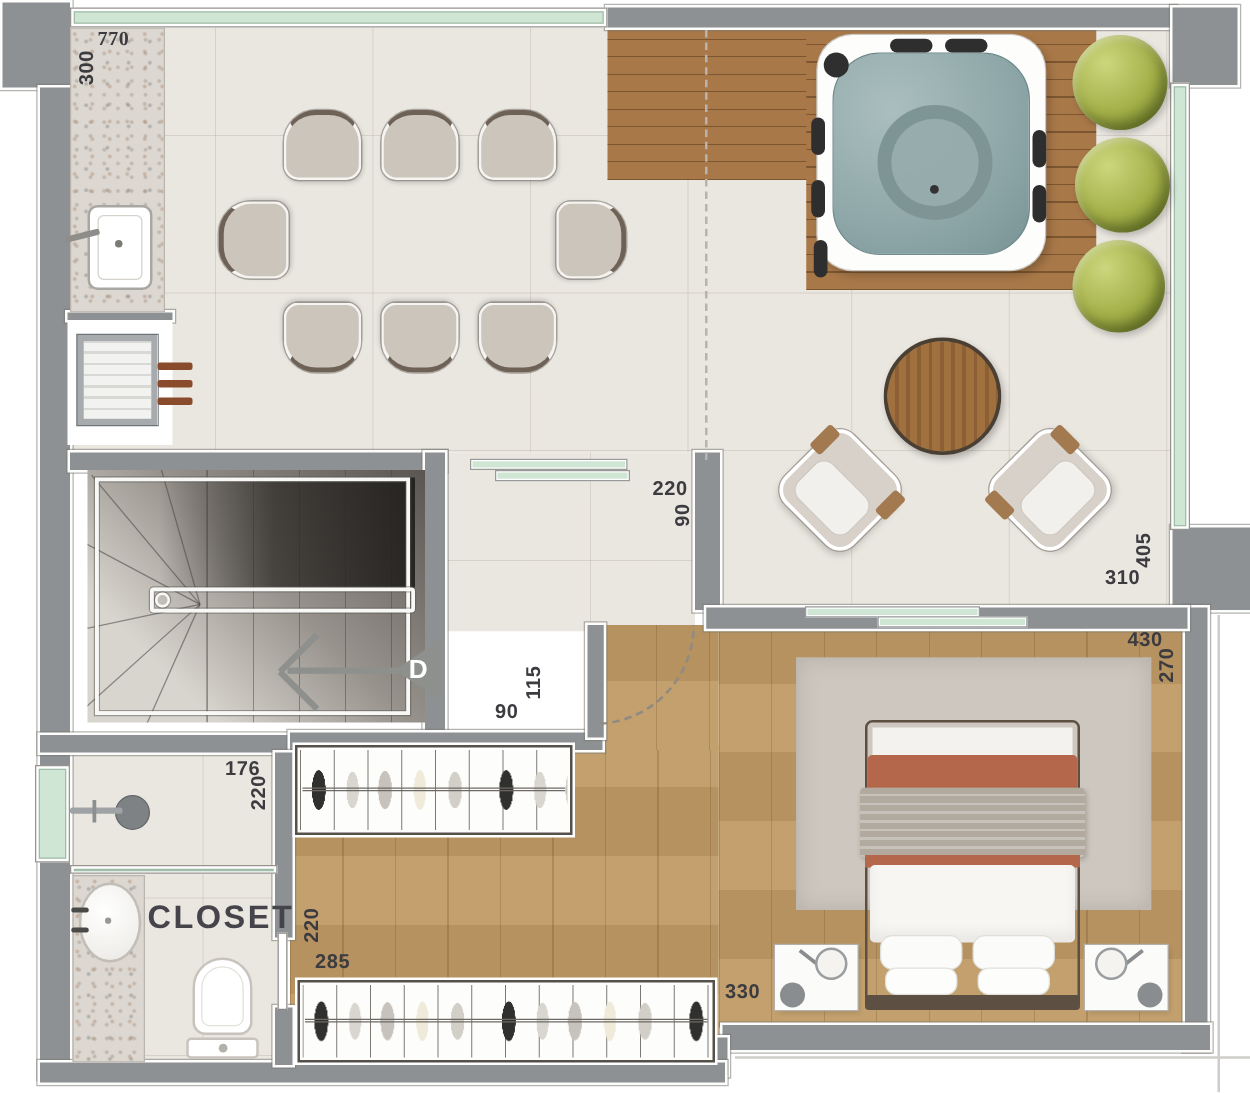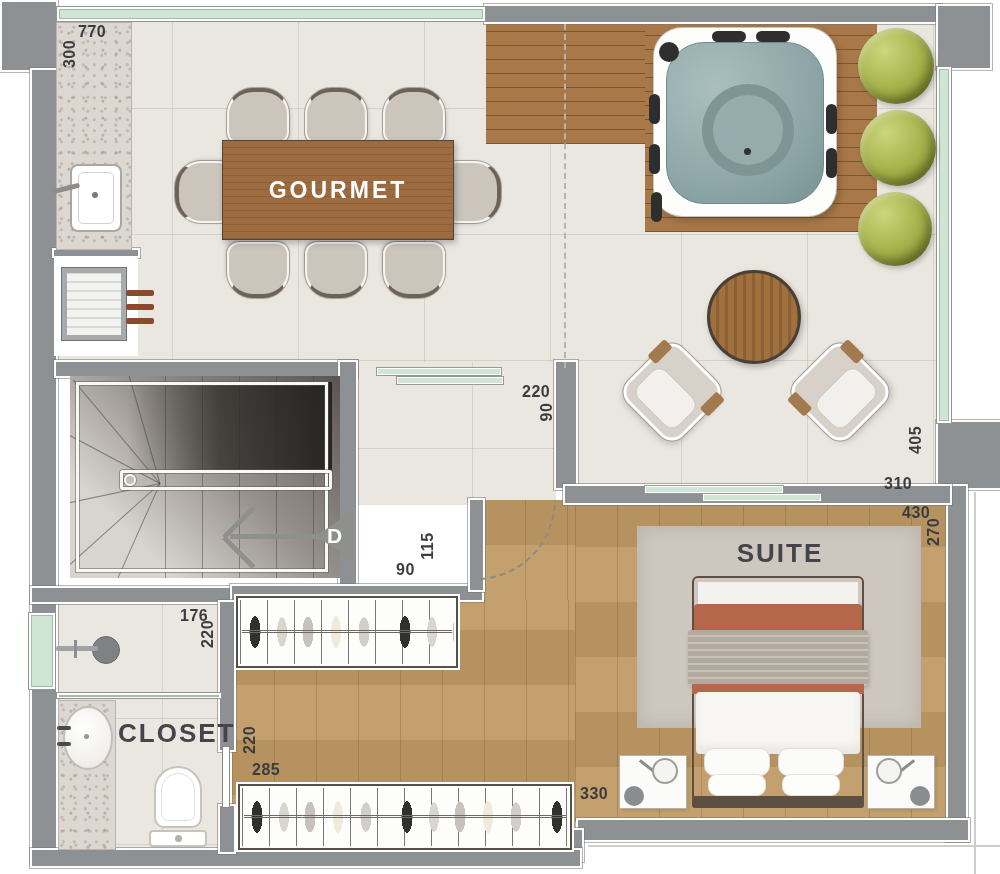--- a/index.html
+++ b/index.html
@@ -178,25 +178,22 @@
 
   <div class="abs dchair" style="left:227px;top:88px;"></div>
   <div class="abs dchair" style="left:305px;top:88px;"></div>
   <div class="abs dchair" style="left:383px;top:88px;"></div>
   <div class="abs dchair" style="left:227px;top:242px;transform:rotate(180deg);"></div>
   <div class="abs dchair" style="left:305px;top:242px;transform:rotate(180deg);"></div>
   <div class="abs dchair" style="left:383px;top:242px;transform:rotate(180deg);"></div>
   <div class="abs dchair" style="left:172px;top:164px;transform:rotate(-90deg);"></div>
   <div class="abs dchair" style="left:442px;top:164px;transform:rotate(90deg);"></div>
 
-  <div class="abs dining-table" style="left:222px;top:140px;width:232px;height:100px;">
-    <span class="lbl">GOURMET</span>
-  </div>
-
-  <span class="abs dim" style="left:78px;top:24px;">770</span>
+
+  <span class="abs dim" style="left:78px;top:24px;font-family:Liberation Serif, serif;">770</span>
   <span class="abs dim rot" style="left:56px;top:46px;">300</span>
 
   <div class="abs tub-platform" style="left:654px;top:28px;width:182px;height:188px;"></div>
   <div class="abs tub-water" style="left:666px;top:42px;width:158px;height:162px;"></div>
   <div class="abs tub-seat" style="left:702px;top:84px;width:92px;height:92px;"></div>
   <div class="abs pad" style="left:712px;top:31px;width:34px;height:11px;"></div>
   <div class="abs pad" style="left:756px;top:31px;width:34px;height:11px;"></div>
   <div class="abs pad" style="left:649px;top:94px;width:11px;height:30px;"></div>
   <div class="abs pad" style="left:649px;top:144px;width:11px;height:30px;"></div>
   <div class="abs pad" style="left:826px;top:104px;width:11px;height:30px;"></div>
@@ -215,21 +212,21 @@
     <div class="cushion"></div>
     <div class="armrest" style="left:-7px;top:4px;"></div>
     <div class="armrest" style="right:-7px;top:4px;"></div>
   </div>
   <div class="abs armchair" style="left:801px;top:353px;transform:rotate(-45deg);">
     <div class="cushion"></div>
     <div class="armrest" style="left:-7px;top:4px;"></div>
     <div class="armrest" style="right:-7px;top:4px;"></div>
   </div>
 
-  <span class="abs dim" style="left:884px;top:476px;">310</span>
+  <span class="abs dim" style="left:884px;top:455px;">310</span>
   <span class="abs dim rot" style="left:902px;top:432px;">405</span>
 
   <span class="abs dim" style="left:522px;top:384px;">220</span>
   <span class="abs dim rot" style="left:538px;top:404px;">90</span>
   <span class="abs dim" style="left:396px;top:562px;">90</span>
   <span class="abs dim rot" style="left:414px;top:538px;">115</span>
 
   <div id="stair-room" class="abs" style="left:70px;top:376px;width:270px;height:202px;">
     <div class="treads"></div>
     <div class="well"></div>
@@ -302,18 +299,17 @@
   <div class="abs" style="left:620px;top:756px;width:66px;height:52px;background:#fbfbf9;box-shadow:0 0 0 1px #b5b1aa,2px 2px 4px rgba(0,0,0,.15);"></div>
   <div class="abs" style="left:636px;top:770px;width:36px;height:3px;background:#8a8d8f;transform:rotate(38deg);"></div>
   <div class="abs" style="left:652px;top:758px;width:26px;height:26px;background:#f4f3f0;border:2px solid #9a9d9f;border-radius:50%;"></div>
   <div class="abs" style="left:624px;top:786px;width:20px;height:20px;background:#8a8d8f;border-radius:50%;"></div>
 
   <div class="abs" style="left:868px;top:756px;width:66px;height:52px;background:#fbfbf9;box-shadow:0 0 0 1px #b5b1aa,2px 2px 4px rgba(0,0,0,.15);"></div>
   <div class="abs" style="left:882px;top:770px;width:36px;height:3px;background:#8a8d8f;transform:rotate(-38deg);"></div>
   <div class="abs" style="left:876px;top:758px;width:26px;height:26px;background:#f4f3f0;border:2px solid #9a9d9f;border-radius:50%;"></div>
   <div class="abs" style="left:910px;top:786px;width:20px;height:20px;background:#8a8d8f;border-radius:50%;"></div>
 
-  <div class="abs room-label" style="left:698px;top:538px;width:164px;">SUITE</div>
   <span class="abs dim" style="left:902px;top:505px;">430</span>
   <span class="abs dim rot" style="left:920px;top:524px;">270</span>
   <span class="abs dim" style="left:580px;top:786px;">330</span>
 
 </div>
 
 </body></html>

